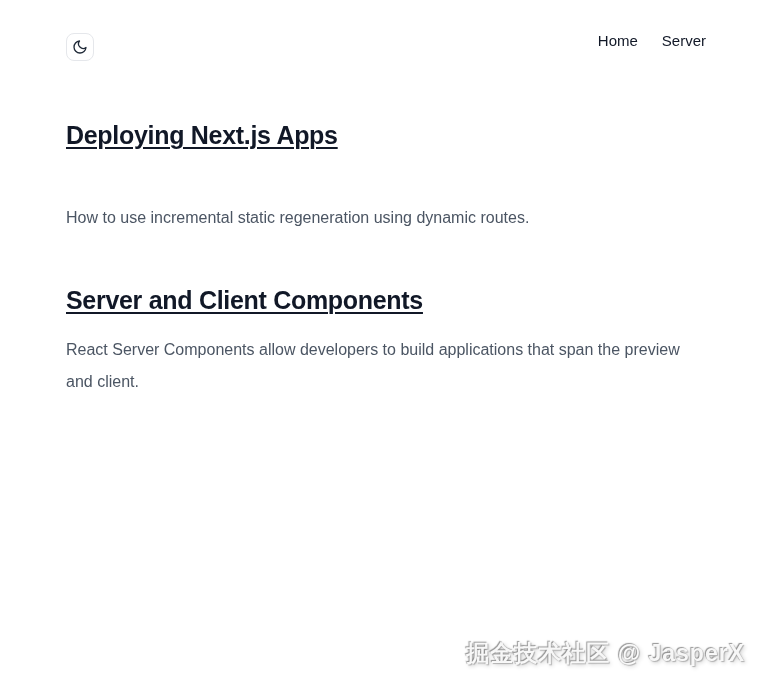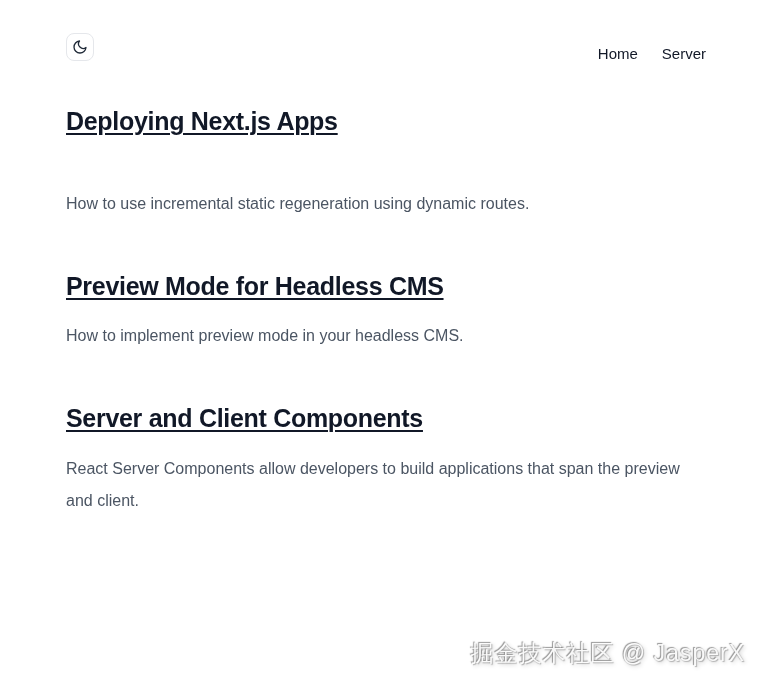--- a/index.html
+++ b/index.html
@@ -12,21 +12,21 @@
     position: relative;
     overflow: hidden;
   }
   .container {
     padding: 0 59px 0 66px;
   }
   
   header {
     padding-top: 33px;
     display: flex;
-    align-items: flex-end;
+    align-items: flex-start;
     justify-content: space-between;
   }
   .theme-btn {
     width: 28px;
     height: 28px;
     border: 1px solid #e5e7eb;
     border-radius: 8px;
     background: #ffffff;
     display: flex;
     align-items: center;
@@ -41,21 +41,21 @@
   }
   nav a {
     font-size: 15px;
     font-weight: 500;
     color: #111827;
     text-decoration: none;
     line-height: 1;
   }
   
   main {
-    margin-top: 44px;
+    margin-top: 58px;
   }
   article {
     margin-bottom: 50px;
   }
   article h2 {
     margin: 0 0 18px 0;
     font-size: 25px;
     line-height: 1.3;
     letter-spacing: -0.3px;
   }
@@ -73,21 +73,21 @@
     font-size: 16px;
     line-height: 2;
     color: #4b5563;
   }
   
   .watermark {
     position: absolute;
     top: 638px;
     right: 20px;
     font-size: 23px;
-    font-weight: 400;
+    font-weight: 700;
     letter-spacing: 1px;
     color: rgba(255,255,255,0.92);
     text-shadow:
       -1px -1px 1px rgba(130,130,130,0.85),
       1px 1px 1px rgba(170,170,170,0.9),
       2px 2px 4px rgba(0,0,0,0.18);
     white-space: nowrap;
     pointer-events: none;
   }
 </style>
@@ -115,26 +115,20 @@
     <article>
       <h2>
         <a href="#">Deploying Next.js Apps</a>
       </h2>
     </article>
 
     <article>
       <p>How to use incremental static regeneration using dynamic routes.</p>
     </article>
 
-    <article>
-      <h2>
-        <a href="#">Preview Mode for Headless CMS</a>
-      </h2>
-      <p>How to implement preview mode in your headless CMS.</p>
-    </article>
 
     <article>
       <h2>
         <a href="#">Server and Client Components</a>
       </h2>
       <p>React Server Components allow developers to build applications that span the preview and client.</p>
     </article>
 
   </main>
 

